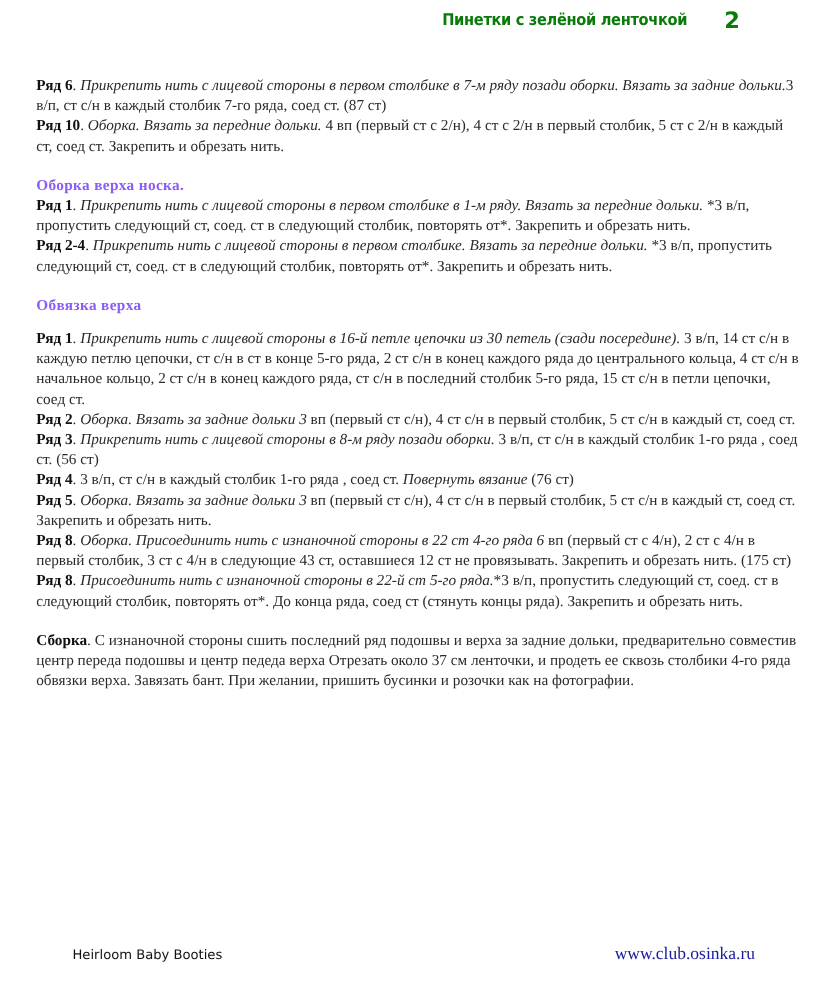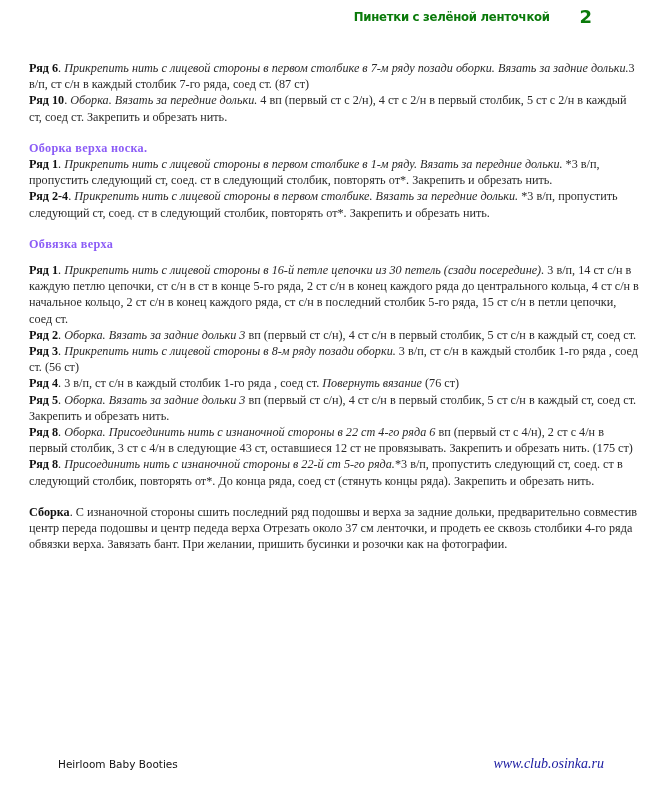--- a/index.html
+++ b/index.html
@@ -13,21 +13,21 @@
   .content { position: absolute; top: 60px; left: 29px; width: 610px; font-size: 12.2px; line-height: 16.2px; }
   .content p { margin: 0; }
   .b { font-weight: bold; color: #111; }
   .i { font-style: italic; }
   .h { font-weight: bold; color: #8b5cf6; margin-top: 15px !important; letter-spacing: 0.3px; }
   .gap { height: 15px; }
   .gap-small { height: 10px; }
   .footer-left { position: absolute; left: 30px; top: 758px; font-family: "DejaVu Sans", "Liberation Sans", sans-serif;
          font-size: 10.5px; color: #111; margin-left: 28px; }
   .footer-right { position: absolute; right: 56px; top: 756px; font-family: "Liberation Serif", serif;
-         font-size: 14px; color: #1a1aa0; font-style: italic; }
+         font-size: 14px; color: #1a1aa0; }
 </style>
 </head>
 <body>
 
 <div class="header">
   <span class="header-title">Пинетки с зелёной ленточкой</span>
   <span class="page-num">2</span>
 </div>
 
 <div class="content">

